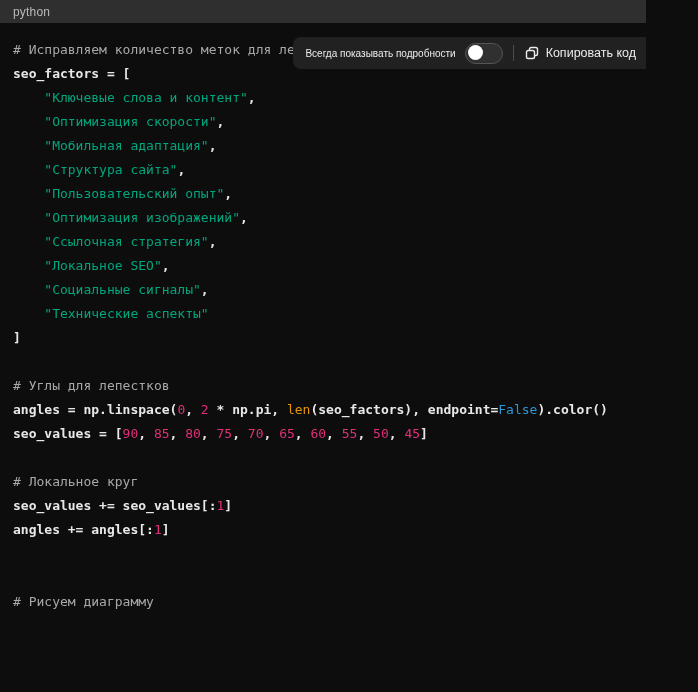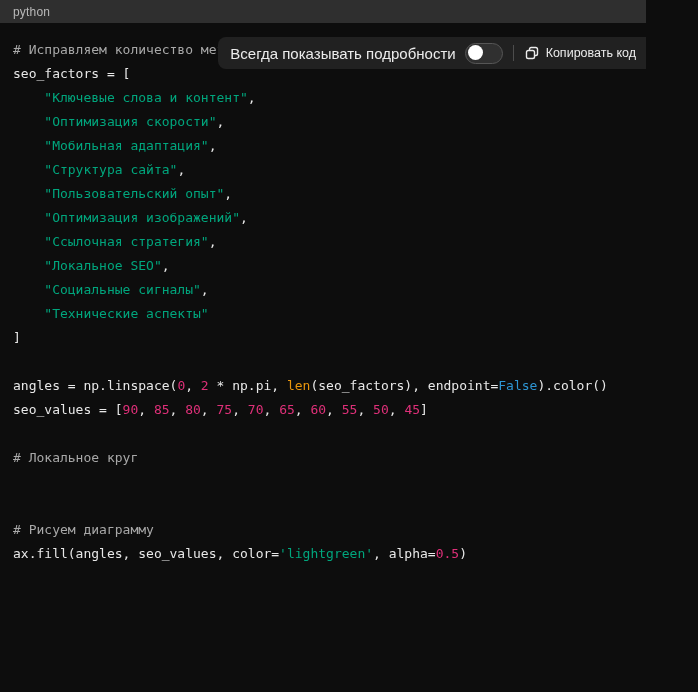--- a/index.html
+++ b/index.html
@@ -28,39 +28,39 @@
   .code-area {
     padding: 15px 13px 10px 13px;
     font-family: "DejaVu Sans Mono", monospace;
     font-size: 13px;
   }
   .code-line {
     height: 24px;
     line-height: 24px;
     white-space: pre;
   }
-  .tok-p { color: var(--tok-plain, #e8e8e8); }
+  .tok-p { color: var(--tok-plain, #e8e8e8); font-weight: bold; }
   .tok-c { color: var(--tok-comment, #a8a8a8); }
   .tok-s { color: var(--tok-string, #00a67d); }
   .tok-n { color: var(--tok-number, #df3079); }
   .tok-b { color: var(--tok-builtin, #e9950c); }
   .tok-k { color: var(--tok-keyword, #2e95d3); }
 
   
   .code-toolbar {
     position: absolute;
     top: 37px; right: 0;
     height: 32px;
     background: var(--toolbar-bg, #212121);
     border-radius: 8px 0 0 8px;
     display: flex; align-items: center;
     padding: 0 10px 0 12px;
   }
   .toolbar-label {
-    font-size: 15px;
+    font-size: 10px;
     color: #ececec;
     white-space: nowrap;
   }
   .toggle {
     position: relative;
     width: 38px; height: 21px;
     border-radius: 11px;
     background: #303030;
     border: 1.5px solid #565656;
     margin-left: 9px;
@@ -109,28 +109,30 @@
         <div class="code-line"><span class="tok-p">    </span><span class="tok-s">"Мобильная адаптация"</span><span class="tok-p">,</span></div>
         <div class="code-line"><span class="tok-p">    </span><span class="tok-s">"Структура сайта"</span><span class="tok-p">,</span></div>
         <div class="code-line"><span class="tok-p">    </span><span class="tok-s">"Пользовательский опыт"</span><span class="tok-p">,</span></div>
         <div class="code-line"><span class="tok-p">    </span><span class="tok-s">"Оптимизация изображений"</span><span class="tok-p">,</span></div>
         <div class="code-line"><span class="tok-p">    </span><span class="tok-s">"Ссылочная стратегия"</span><span class="tok-p">,</span></div>
         <div class="code-line"><span class="tok-p">    </span><span class="tok-s">"Локальное SEO"</span><span class="tok-p">,</span></div>
         <div class="code-line"><span class="tok-p">    </span><span class="tok-s">"Социальные сигналы"</span><span class="tok-p">,</span></div>
         <div class="code-line"><span class="tok-p">    </span><span class="tok-s">"Технические аспекты"</span></div>
         <div class="code-line"><span class="tok-p">]</span></div>
         <div class="code-line"></div>
+        <div class="code-line"><span class="tok-c"># Углы для лепестков</span></div>
         <div class="code-line"><span class="tok-p">angles = np.linspace(</span><span class="tok-n">0</span><span class="tok-p">, </span><span class="tok-n">2</span><span class="tok-p"> * np.pi, </span><span class="tok-b">len</span><span class="tok-p">(seo_factors), endpoint=</span><span class="tok-k">False</span><span class="tok-p">).color()</span></div>
         <div class="code-line"><span class="tok-p">seo_values = [</span><span class="tok-n">90</span><span class="tok-p">, </span><span class="tok-n">85</span><span class="tok-p">, </span><span class="tok-n">80</span><span class="tok-p">, </span><span class="tok-n">75</span><span class="tok-p">, </span><span class="tok-n">70</span><span class="tok-p">, </span><span class="tok-n">65</span><span class="tok-p">, </span><span class="tok-n">60</span><span class="tok-p">, </span><span class="tok-n">55</span><span class="tok-p">, </span><span class="tok-n">50</span><span class="tok-p">, </span><span class="tok-n">45</span><span class="tok-p">]</span></div>
         <div class="code-line"></div>
         <div class="code-line"><span class="tok-c"># Локальное круг</span></div>
+        <div class="code-line"><span class="tok-p">seo_values += seo_values[:</span><span class="tok-n">1</span><span class="tok-p">]</span></div>
+        <div class="code-line"><span class="tok-p">angles += angles[:</span><span class="tok-n">1</span><span class="tok-p">]</span></div>
         <div class="code-line"></div>
         <div class="code-line"></div>
         <div class="code-line"><span class="tok-c"># Рисуем диаграмму</span></div>
-        <div class="code-line"><span class="tok-p">ax.fill(angles, seo_values, color=</span><span class="tok-s">'lightgreen'</span><span class="tok-p">, alpha=</span><span class="tok-n">0.5</span><span class="tok-p">)</span></div>
       </div>
   </div>
 
   <div class="code-toolbar">
     <span class="toolbar-label">Всегда показывать подробности</span>
     <span class="toggle" role="switch" aria-checked="false">
       <span class="knob"></span>
     </span>
     <span class="toolbar-divider"></span>
     <button class="copy-button">

